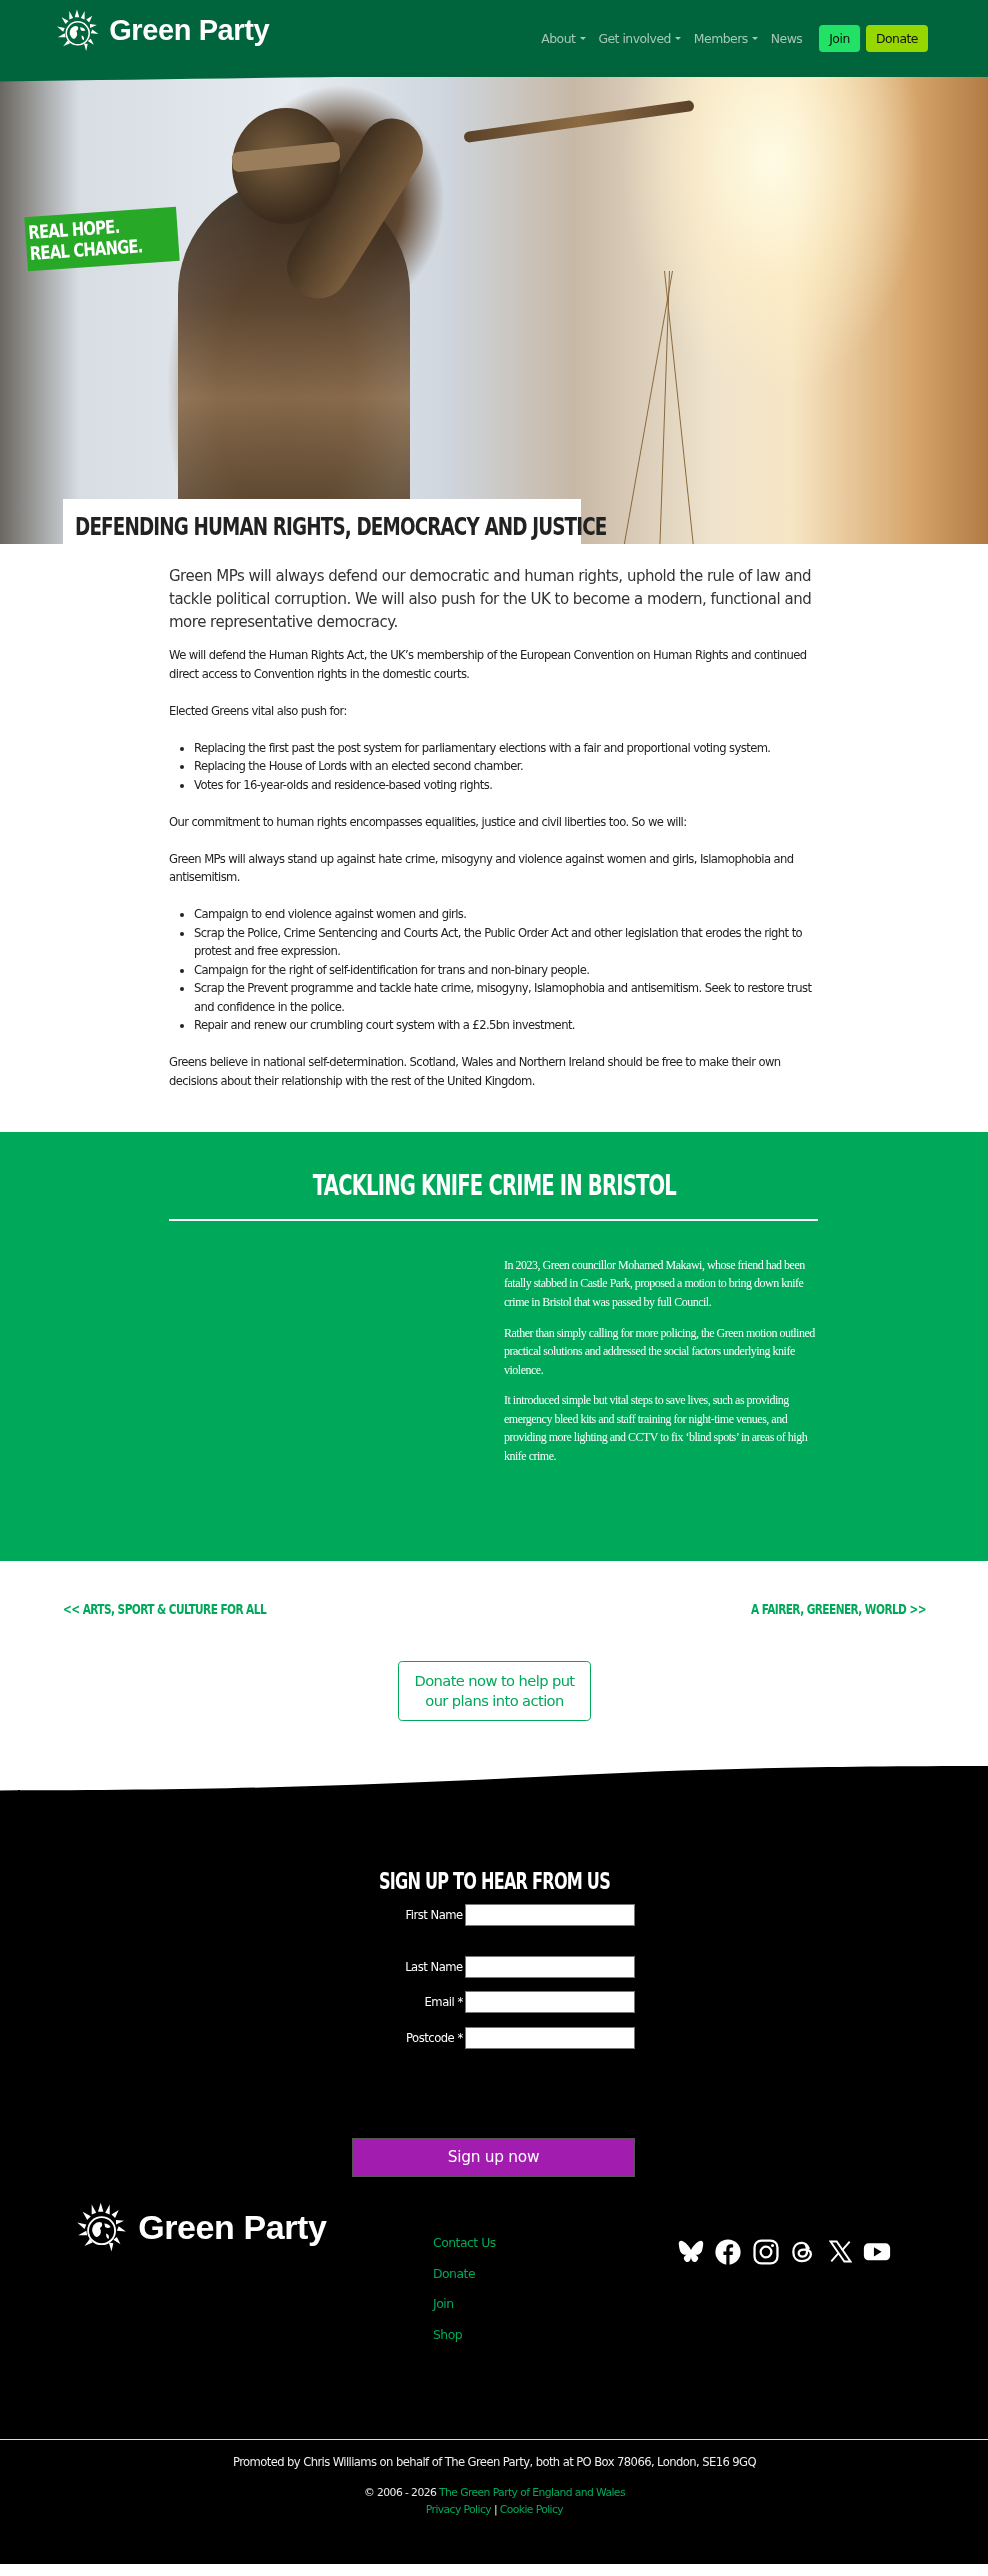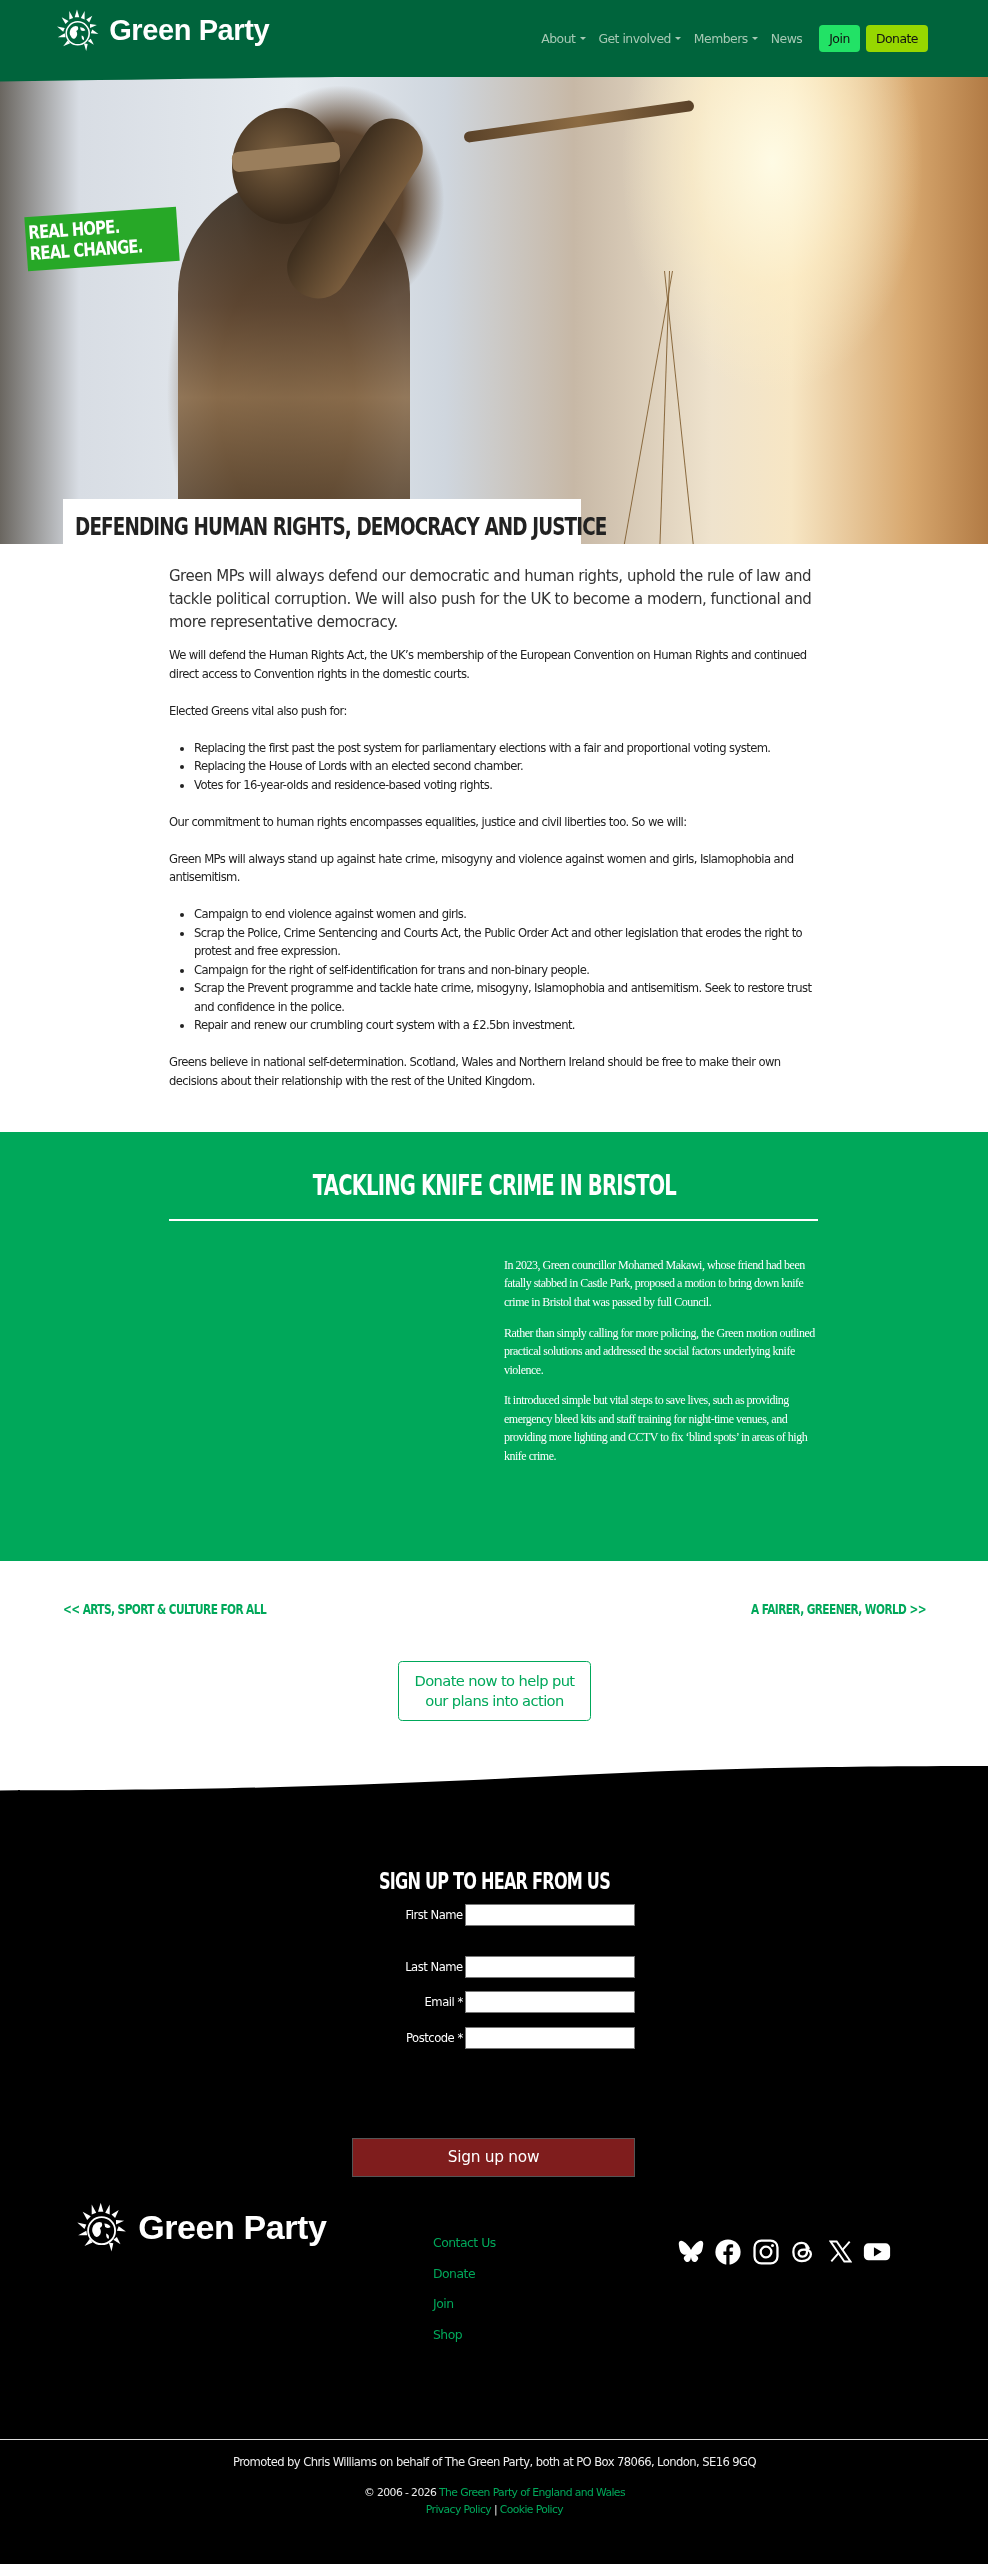--- a/index.html
+++ b/index.html
@@ -66,21 +66,21 @@
   .donate-cta { position: absolute; left: 398px; top: 86px; width: 193px; height: 60px; border: 0.8px solid #00a85a; border-radius: 4.6px; display: flex; align-items: center; justify-content: center; text-align: center; color: #00a85a; font-size: 14.7px; line-height: 20px; font-family: "DejaVu Sans", sans-serif; letter-spacing: -0.6px; padding: 0 4px; margin-top: 14px; }
 
   
   .footer-wave { display: block; width: 989px; height: 46px; margin-top: -31px; }
   .footer { width: 989px; background: #000; position: relative; height: 772px; }
   .signup-title { position: absolute; top: 77px; left: 0; width: 989px; text-align: center; }
   .signup-title span { display: inline-block; color: #fff; font-family: "DejaVu Sans", sans-serif; font-weight: bold; font-size: 22.4px; letter-spacing: -1.1px; transform: scaleX(0.72); line-height: 25px; }
   .form-row { position: absolute; left: 340px; width: 309px; height: 23px; display: flex; align-items: center; }
   .form-label { width: 125px; text-align: right; color: #fff; font-size: 11.6px; font-family: "DejaVu Sans", sans-serif; letter-spacing: -0.5px; padding-right: 2.3px; }
   .form-input { width: 170px; height: 22.4px; background: #fff; border: 0.8px solid #777; }
-  .signup-btn { position: absolute; left: 352px; top: 346px; width: 283px; height: 39px; background: #7f1d1d; border: 1.5px solid #555; color: #fff; font-size: 15.4px; font-family: "DejaVu Sans", sans-serif; letter-spacing: -0.3px; display: flex; align-items: center; justify-content: center; }
+  .signup-btn { position: absolute; left: 352px; top: 346px; width: 283px; height: 39px; background: #a21caf; border: 1.5px solid #555; color: #fff; font-size: 15.4px; font-family: "DejaVu Sans", sans-serif; letter-spacing: -0.3px; display: flex; align-items: center; justify-content: center; }
   .footer-brand { position: absolute; left: 73px; top: 409px; display: flex; align-items: center; gap: 6.2px; }
   .footer-brand-text { color: #fff; font-size: 34px; font-weight: bold; font-family: "Liberation Sans", sans-serif; letter-spacing: -0.4px; }
   .footer-links { position: absolute; left: 433px; top: 443px; width: 108px; text-align: left; }
   .footer-link { display: block; color: #00a85a; font-size: 12.4px; line-height: 15.4px; margin-bottom: 15.4px; font-family: "DejaVu Sans", sans-serif; letter-spacing: -0.5px; }
   .social { position: absolute; left: 677px; top: 446px; display: flex; gap: 9.3px; align-items: center; }
   .social-icon { width: 28px; height: 28px; display: flex; align-items: center; justify-content: center; }
   .footer-hr { position: absolute; left: 0; top: 647px; width: 989px; height: 0.8px; background: #ddd; }
   .promoted { position: absolute; top: 663px; left: 0; width: 989px; text-align: center; color: #eee; font-size: 11.6px; font-family: "DejaVu Sans", sans-serif; letter-spacing: -0.6px; }
   .copyright { position: absolute; top: 694px; left: 0; width: 989px; text-align: center; color: #eee; font-size: 10.8px; font-family: "DejaVu Sans", sans-serif; letter-spacing: -0.6px; }
   .copyright a, .policies a { color: #00a85a; }

